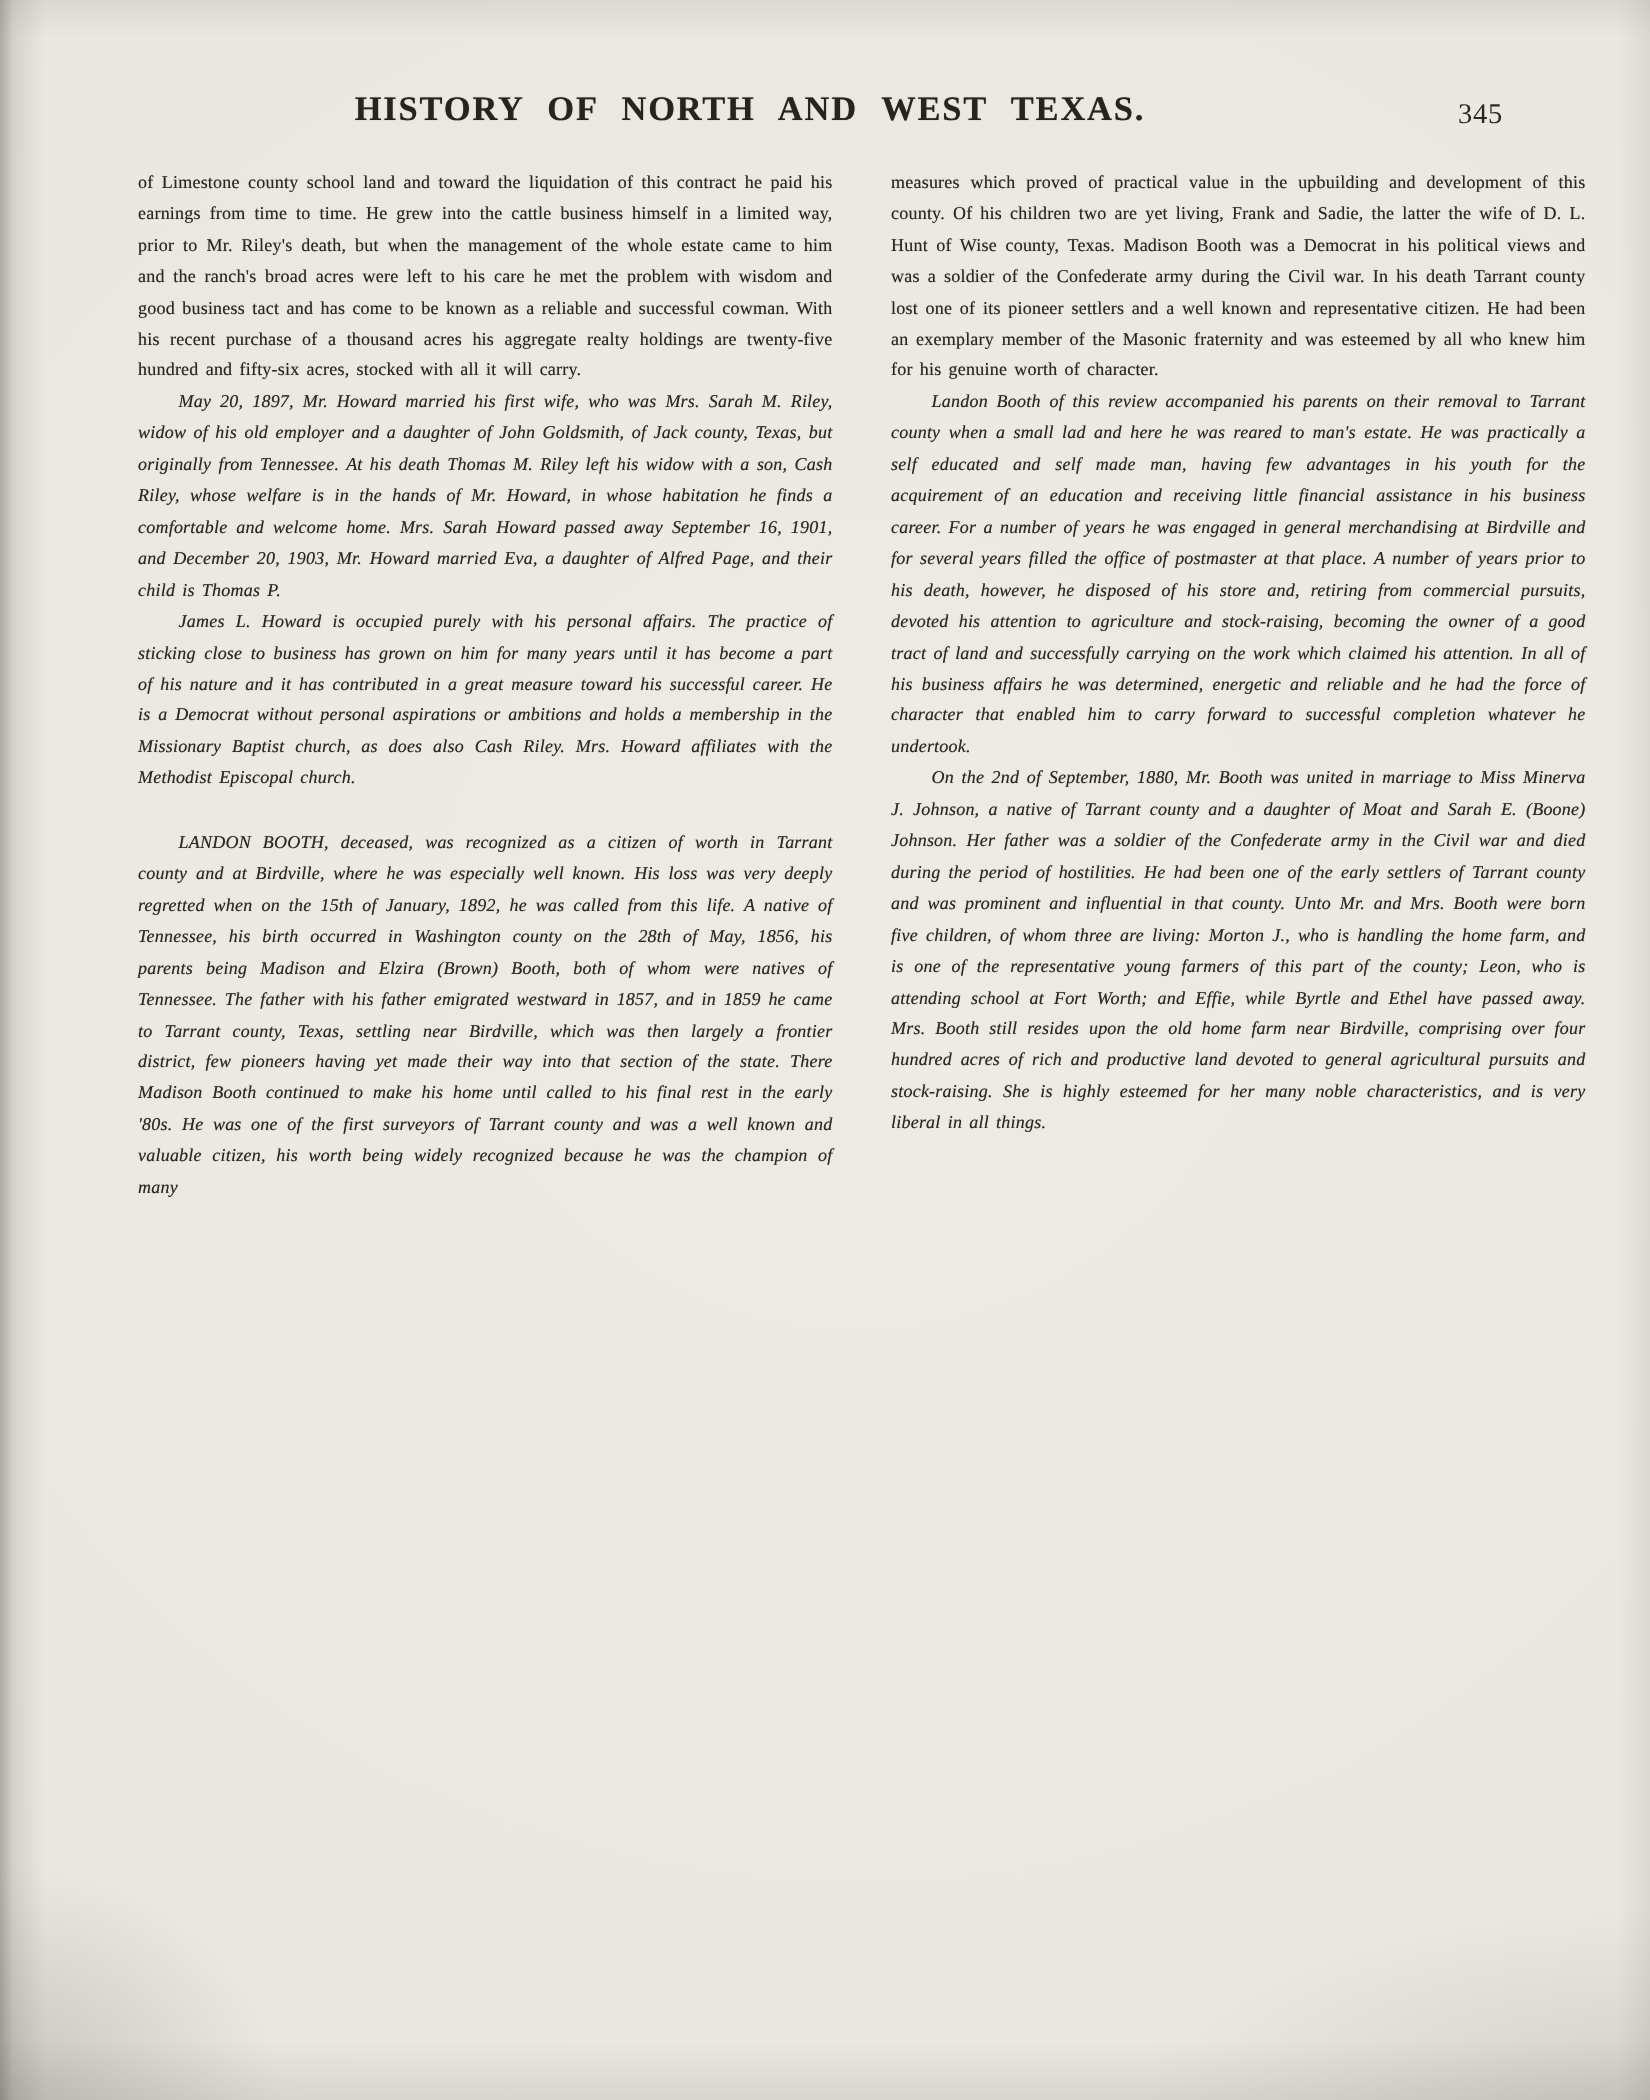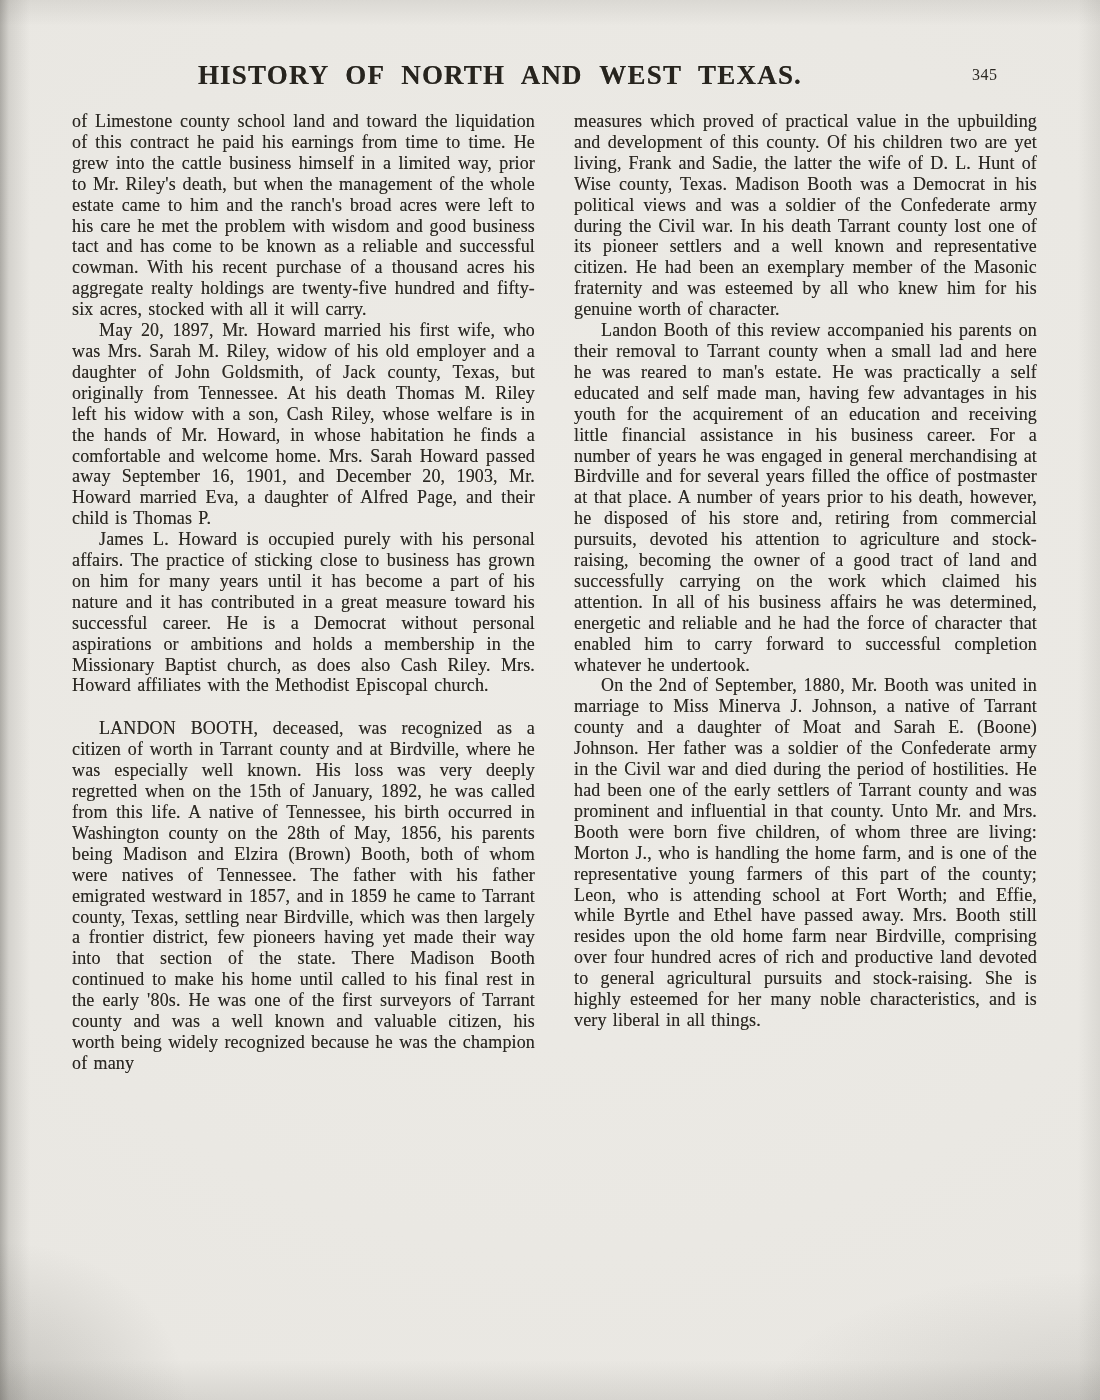--- a/index.html
+++ b/index.html
@@ -34,51 +34,52 @@
     width: 420px; height: 160px;
     background: radial-gradient(130% 130% at 100% 100%, rgba(75,73,67,0.14) 0%, rgba(75,73,67,0.0) 62%);
     pointer-events: none;
   }
   .header-title {
     position: absolute;
     top: 60px;
     left: 70px;
     width: 860px;
     text-align: center;
-    font-size: 27px;
+    font-size: 23px;
     font-weight: 600;
     letter-spacing: 1.2px;
     word-spacing: 9px;
     white-space: nowrap;
     color: #27241e;
     text-shadow: 0 0 0.6px rgba(39,36,30,0.55);
   }
   .page-number {
     position: absolute;
     top: 66px;
     left: 972px;
-    font-size: 16px;
+    font-size: 19px;
     letter-spacing: 0.5px;
     color: #2b2822;
   }
   .col {
     position: absolute;
     top: 111px;
     width: 463px;
     text-align: justify;
-    font-size: 18px;
+    font-size: 12px;
     line-height: 20.9px;
     letter-spacing: 0.15px;
     word-spacing: 1.6px;
     text-shadow: 0 0 0.5px rgba(43,40,34,0.55);
+    margin-left: 20px;
   }
   .col-left  { left: 72px;  }
   .col-right { left: 574px; }
   .col p { margin: 0; }
-  .col p.indent { text-indent: 27px; }
+  .col p.indent { text-indent: 27px; font-style: italic; }
   .col p.entry-gap { margin-top: 22px; }
 </style>
 </head>
 <body>
 
 <div class="page">
 
   <div class="header-title">HISTORY OF NORTH AND WEST TEXAS.</div>
 
   <div class="page-number">345</div>

